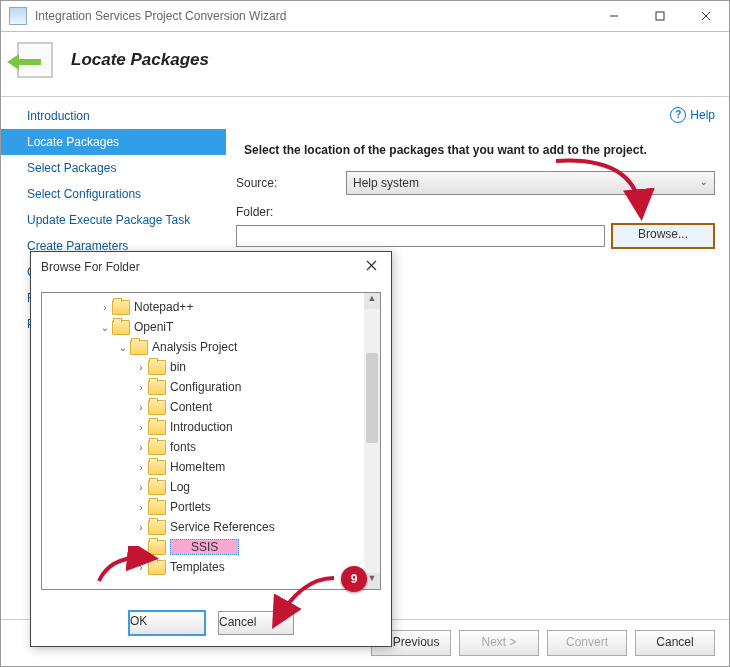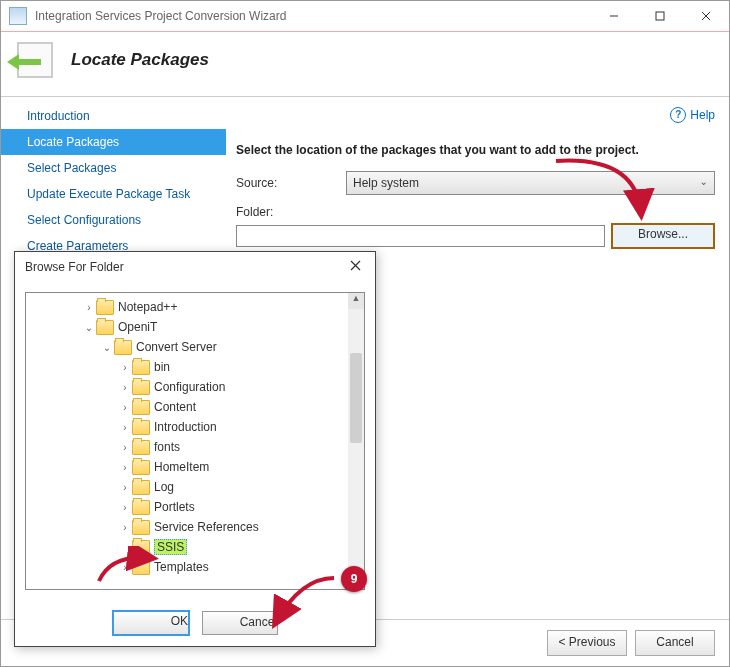--- a/index.html
+++ b/index.html
@@ -13,49 +13,49 @@
   .header .bigicon .frame { position:absolute; inset:4px; border:2px solid #ccc; background:#fafafa; }
   .header .bigicon .arrow { position:absolute; left:-6px; top:16px; }
   .header h1 { font-size:17px; font-weight:bold; color:#222; margin:0; font-style: italic;}
   .body { display:flex; height:calc(100% - 30px - 56px - 46px); }
   .sidebar { width:225px; box-sizing:border-box; padding-top:6px; }
   .navitem { padding:6px 26px; color:#0a5a9c; cursor:default; white-space:nowrap; overflow:hidden; text-overflow:ellipsis; }
   .navitem.active { background:#329ee8; color:#fff; }
   .content { flex:1; padding:8px 14px 0 10px; position:relative; }
   .helprow { display:flex; justify-content:flex-end; align-items:center; height:20px; color:#0066cc; gap:4px; }
   .helprow .helpicon { width:14px; height:14px; border-radius:50%; border:1px solid #0b75c9; color:#0b75c9; font-size:10px; text-align:center; line-height:13px; font-weight:bold; }
-  .instr { font-weight:bold; color:#222; margin:18px 0 14px 0; }
+  .instr { font-weight:bold; color:#222; margin:18px 0 14px 8px; }
   .formrow { display:flex; align-items:center; margin-bottom:10px; }
   .formrow label { width:110px; color:#333; }
   .select { flex:1; height:22px; border:1px solid #888; background:linear-gradient(#f7f7f7,#e2e2e2); display:flex; align-items:center; padding:0 6px; position:relative; }
   .select .chev { position:absolute; right:6px; top:4px; font-size:10px; color:#555; }
   .textbox { flex:1; height:20px; border:1px solid #888; padding:0 4px; }
   .browsebtn { width:100px; height:22px; border:2px solid #a16207; background:#eaf2fa; margin-left:6px; text-align:center; line-height:19px; }
   .footer { position:absolute; left:0; right:0; bottom:0; height:46px; border-top:1px solid #ccc; display:flex; justify-content:flex-end; align-items:center; padding:0 14px; gap:8px; background:#fff; }
   .btn { width:78px; height:24px; border:1px solid #aaa; background:linear-gradient(#fefefe,#e7e7e7); text-align:center; line-height:22px; color:#333; }
   .btn.disabled { color:#aaa; }
   
-  .dialog { position:absolute; left:13px; top:250px; width:360px; height:394px; background:#fff; border:1px solid #444; box-shadow:2px 2px 10px rgba(0,0,0,0.25); z-index:10; display:flex; flex-direction:column; }
+  .dialog { position:absolute; left:29px; top:250px; width:360px; height:394px; background:#fff; border:1px solid #444; box-shadow:2px 2px 10px rgba(0,0,0,0.25); z-index:10; display:flex; flex-direction:column; }
   .dlgtitle { height:30px; display:flex; align-items:center; padding-left:10px; font-size:12px; }
   .dlgtitle .sp { flex:1; }
   .dlgclose { width:40px; height:30px; text-align:center; line-height:28px; font-size:14px; color:#333; }
   .treewrap { flex:1; margin:10px; border:1px solid #888; overflow:hidden; position:relative; }
   .tree { position:absolute; inset:0 16px 0 0; overflow:hidden; padding-top:4px; }
   .treerow { display:flex; align-items:center; height:20px; white-space:nowrap; }
   .twist { width:14px; text-align:center; color:#666; font-size:10px; }
   .twist.blank { color:transparent; }
   .folder { width:16px; height:13px; margin-right:4px; background:linear-gradient(#ffe9a8,#ffd35a); border:1px solid #d9b13a; border-radius:1px; position:relative; }
   .folder::before { content:""; position:absolute; left:0; top:-3px; width:7px; height:3px; background:#ffe9a8; border:1px solid #d9b13a; border-bottom:none; border-radius:1px 1px 0 0; }
-  .treerow .label.sel { background:#bef264; border:1px dotted #3a9be8; padding:0 2px; }
+  .treerow .label.sel { background:#f9a8d4; border:1px dotted #3a9be8; padding:0 20px; }
   .scroll { position:absolute; right:0; top:0; bottom:0; width:16px; background:#f0f0f0; }
   .scroll .up, .scroll .down { height:16px; text-align:center; font-size:9px; color:#666; background:#e6e6e6; }
   .scroll .down { position:absolute; bottom:0; left:0; right:0; }
   .scroll .thumb { position:absolute; left:2px; right:2px; top:60px; height:90px; background:#cfcfcf; border-radius:2px; }
   .dlgfooter { height:46px; display:flex; justify-content:center; align-items:center; gap:12px; }
-  .dlgbtn { width:74px; height:22px; border:1px solid #999; background:linear-gradient(#fefefe,#e6e6e6); text-align:right; line-height:20px; }
+  .dlgbtn { width:74px; height:22px; border:1px solid #999; background:linear-gradient(#fefefe,#e6e6e6); text-align:left; line-height:20px; }
   .dlgbtn.primary { border:2px solid #3a9be8; line-height:18px; }
   
   .anno-badge { position:absolute; width:26px; height:26px; border-radius:50%; background:#c31432; color:#fff; font-weight:bold; text-align:center; line-height:26px; z-index:20; box-shadow:0 1px 3px rgba(0,0,0,0.4); }
   .anno-arrow { position:absolute; z-index:20; }
 </style>
 </head>
 <body>
 
 <div class="window">
 
@@ -88,22 +88,22 @@
         </svg>
     </div>
     <h1>Locate Packages</h1>
   </div>
 
   <div class="body">
     <div class="sidebar" id="sidebar">
         <div class="navitem">Introduction</div>
         <div class="navitem active">Locate Packages</div>
         <div class="navitem">Select Packages</div>
+        <div class="navitem">Select Configurations</div>
         <div class="navitem">Update Execute Package Task</div>
-        <div class="navitem">Select Configurations</div>
         <div class="navitem">Create Parameters</div>
         <div class="navitem">Configure Parameters</div>
         <div class="navitem">Review</div>
         <div class="navitem">Perform Conversion</div>
       </div>
     <div class="content">
       <div class="helprow">
         <span class="helpicon">?</span>
         <span>Help</span>
       </div>
@@ -120,20 +120,22 @@
       </div>
       <div class="formrow" style="margin-top:-6px">
         <input class="textbox" type="text" value="" style="">
         <div class="browsebtn">Browse...</div>
       </div>
     </div>
   </div>
 
   <div class="footer">
     <div class="btn">&lt; Previous</div>
+    <div class="btn disabled">Next &gt;</div>
+    <div class="btn disabled">Convert</div>
     <div class="btn">Cancel</div>
   </div>
 
   <div class="dialog">
     <div class="dlgtitle">
       <span>Browse For Folder</span>
       <span class="sp"></span>
       <div class="dlgclose">
         <svg width="11" height="11">
             <line x1="1" y1="1" x2="10" y2="10" stroke="#333" stroke-width="1.3"></line>
@@ -149,21 +151,21 @@
             <span class="label">Notepad++</span>
           </div>
           <div class="treerow" style="padding-left: 56px;">
             <span class="twist">⌄</span>
             <span class="folder"></span>
             <span class="label">OpeniT</span>
           </div>
           <div class="treerow" style="padding-left: 74px;">
             <span class="twist">⌄</span>
             <span class="folder"></span>
-            <span class="label">Convert Server</span>
+            <span class="label">Analysis Project</span>
           </div>
           <div class="treerow" style="padding-left: 92px;">
             <span class="twist">›</span>
             <span class="folder"></span>
             <span class="label">bin</span>
           </div>
           <div class="treerow" style="padding-left: 92px;">
             <span class="twist">›</span>
             <span class="folder"></span>
             <span class="label">Configuration</span>

